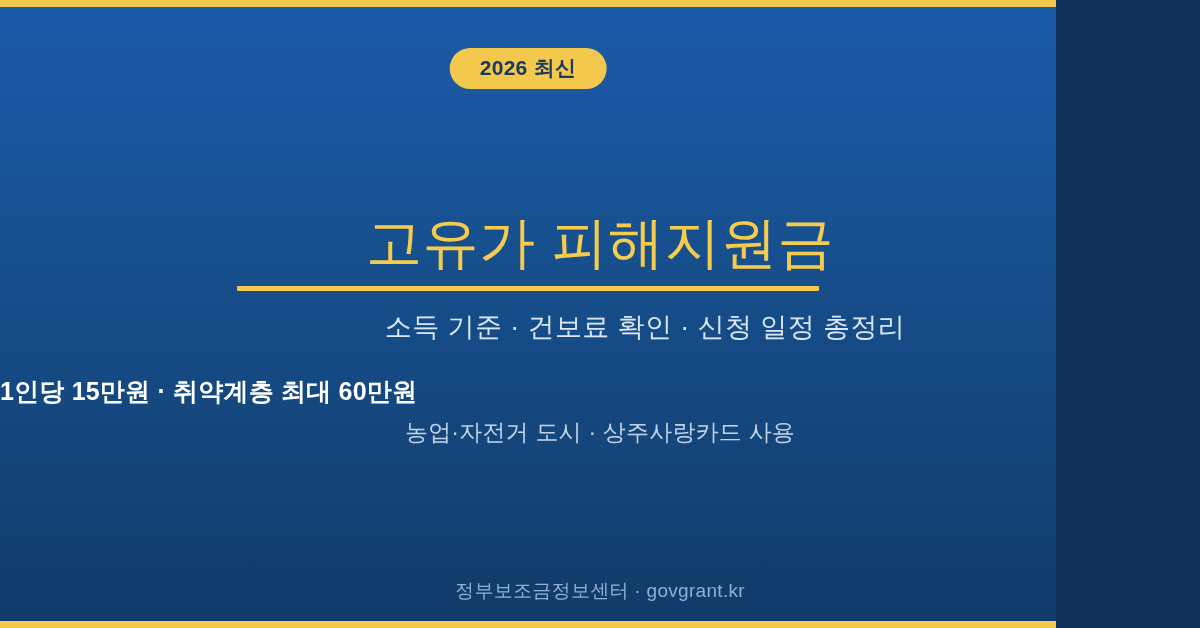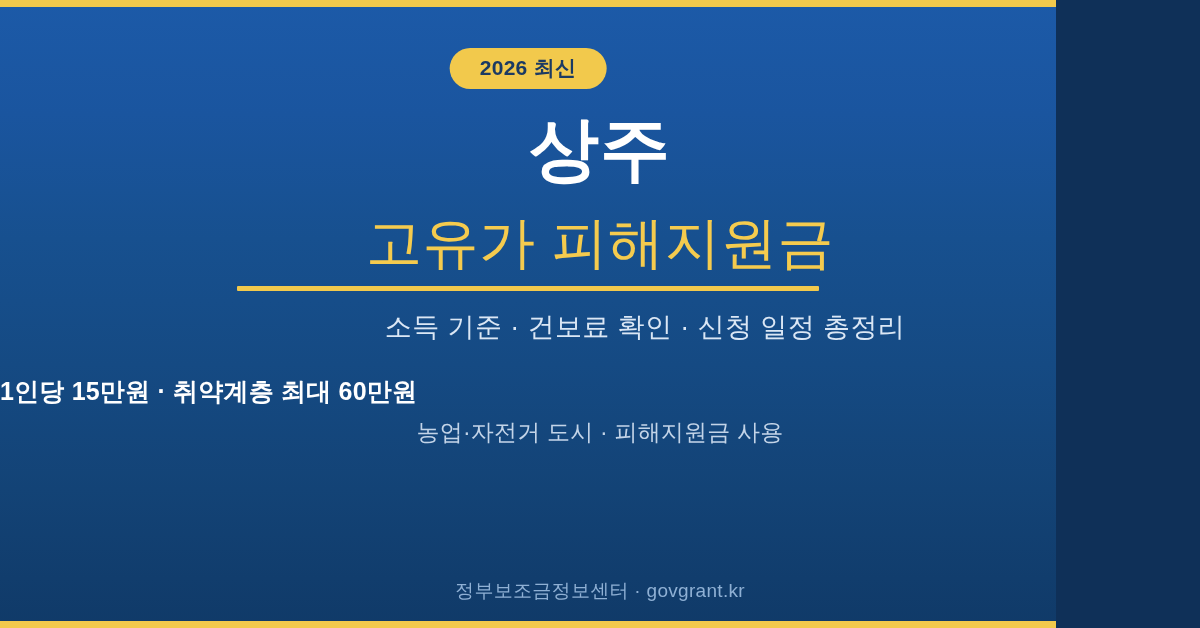--- a/index.html
+++ b/index.html
@@ -160,29 +160,28 @@
 </style>
 </head>
 <body>
 
 <div class="card">
 
   <div class="edge-bar top"></div>
 
   <div class="badge">2026 최신</div>
 
-  <div class="title-city">상주</div>
 
   <div class="title-main">고유가 피해지원금</div>
 
   <div class="title-underline"></div>
 
   <div class="subtitle">소득 기준 · 건보료 확인 · 신청 일정 총정리</div>
 
   <div class="detail-primary">1인당 15만원 · 취약계층 최대 60만원</div>
 
-  <div class="detail-secondary">농업·자전거 도시 · 피해지원금 사용</div>
+  <div class="detail-secondary">농업·자전거 도시 · 상주사랑카드 사용</div>
 
   <div class="footer">정부보조금정보센터 · govgrant.kr</div>
 
   <div class="edge-bar bottom"></div>
 
 </div>
 
 </body></html>

